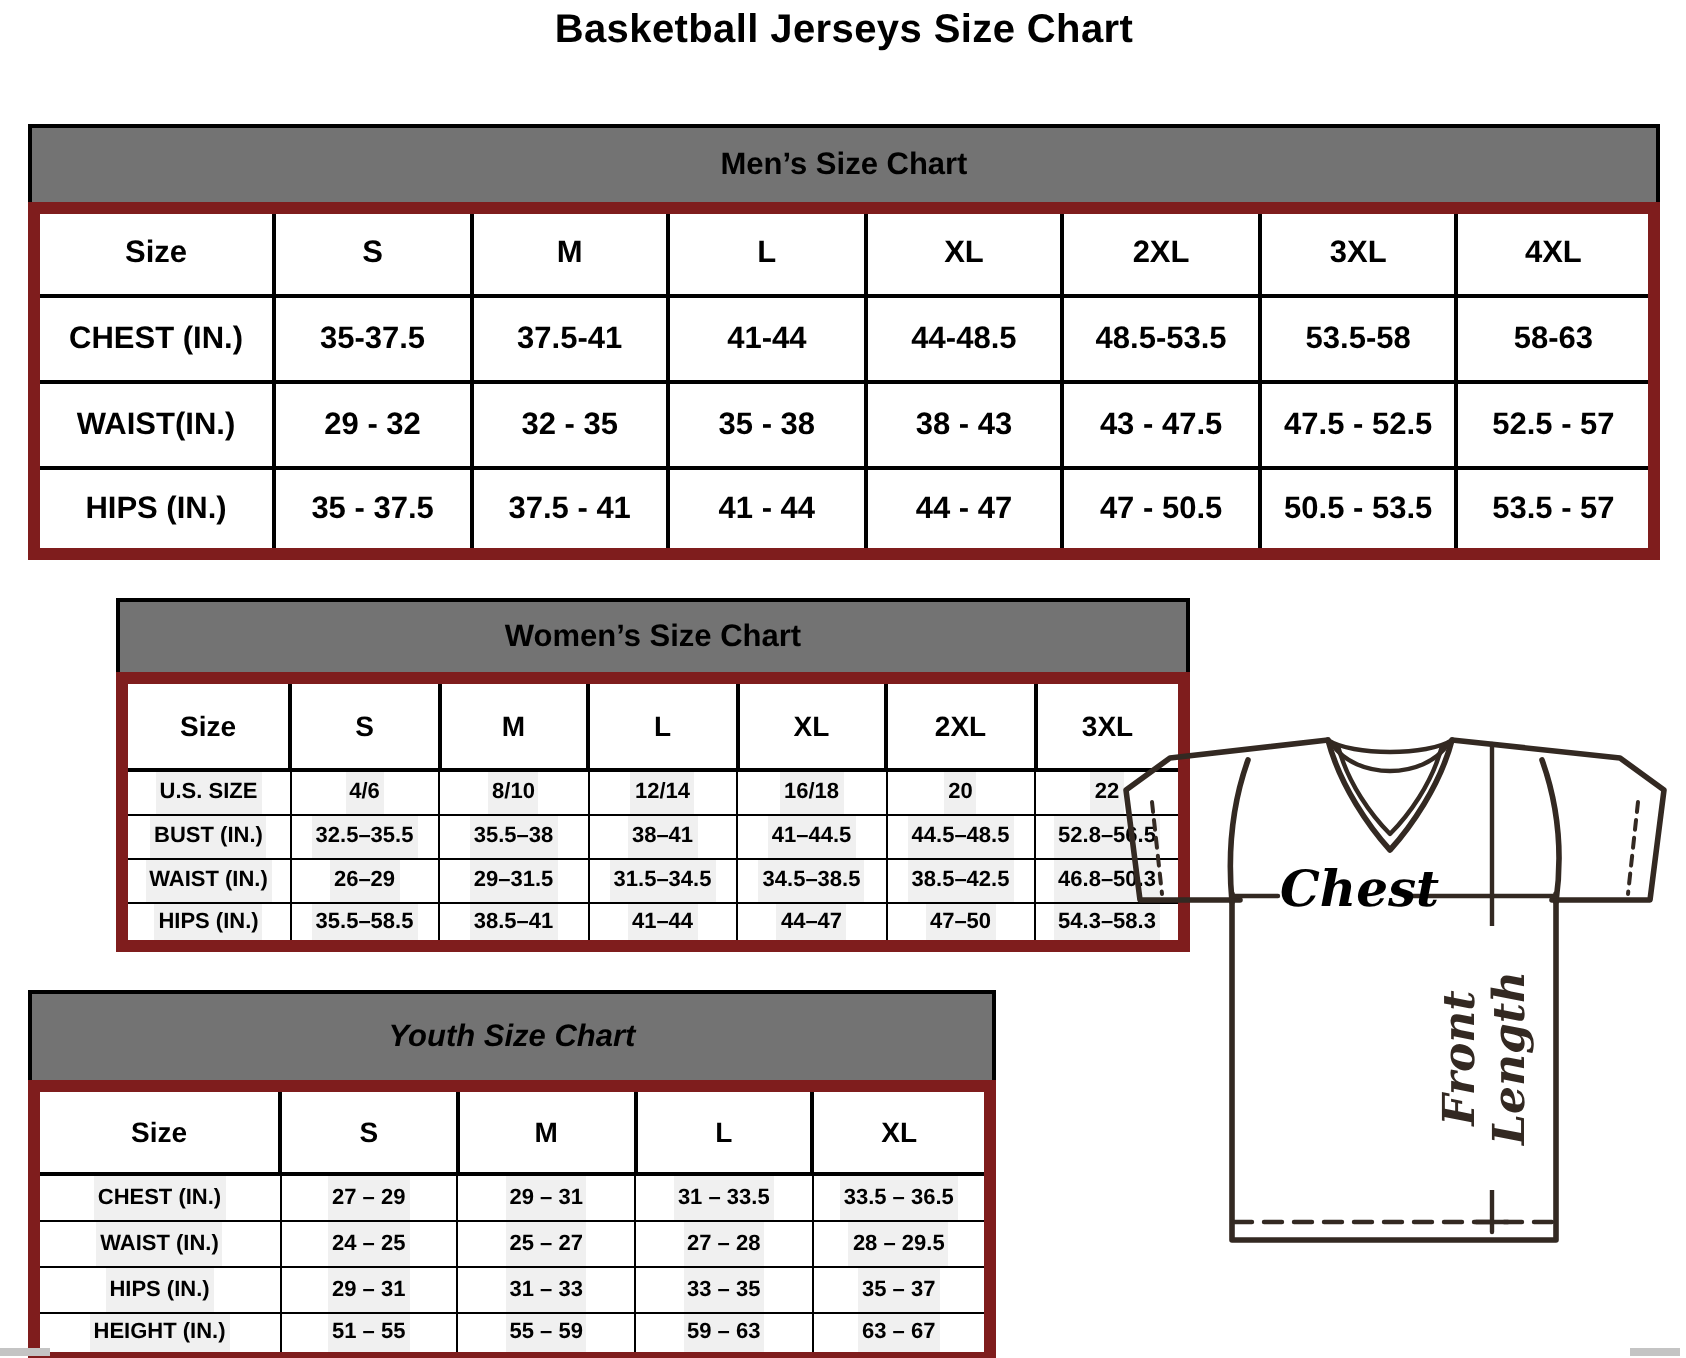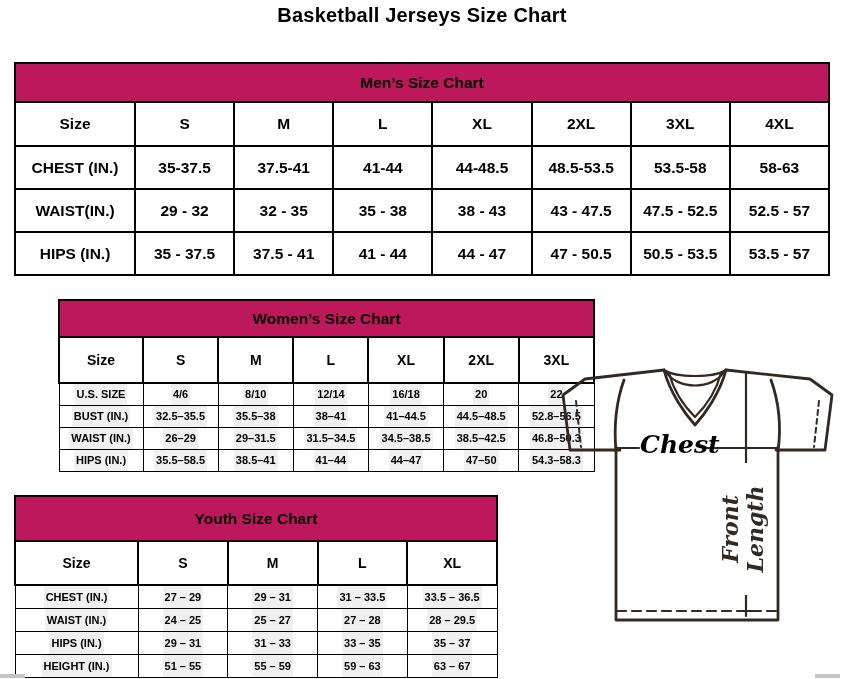--- a/index.html
+++ b/index.html
@@ -7,47 +7,47 @@
     position:relative;width:843px;height:679px;background:#fff;overflow:hidden;
     font-family:"Liberation Sans",sans-serif;color:#000;
   }
   .title{
     position:absolute;left:16px;top:4px;width:812px;margin:0;
     text-align:center;font-size:20px;font-weight:bold;letter-spacing:.2px;
   }
   
   .chart{position:absolute;}
   .chart .caption{
-    background:#be185d;border:2px solid #000;box-sizing:border-box;
+    background:#737373;border:2px solid #000;box-sizing:border-box;
     display:flex;align-items:center;justify-content:center;
     font-weight:bold;font-size:15.5px;
   }
   .chart table{
     border-collapse:collapse;table-layout:fixed;width:100%;
-    margin-top:-2px;border:1px solid #7f1d1d;
+    margin-top:-2px;border:6px solid #7f1d1d;
   }
   .chart td{
     border:2px solid #000;text-align:center;vertical-align:middle;
     font-weight:bold;padding:0;overflow:hidden;white-space:nowrap;
   }
   .mens{left:14px;top:62px;width:816px;}
   .mens .caption{height:41px;}
   .mens col.first{width:120px;}
   .mens tr.size-row{height:44px;}
   .mens tr.data-row{height:43px;}
   .mens td{font-size:15.5px;}
   .womens{left:14px;top:299px;width:537px;margin-left:44px;}
   .womens .caption{height:39px;}
   .womens col.first{width:84px;}
   .womens tr.size-row{height:46px;}
   .womens tr.data-row{height:22px;}
   .womens tr.size-row td{font-size:14px;}
   .womens tr.data-row td{font-size:11px;border-width:1.5px;}
   .youth{left:14px;top:495px;width:484px;}
-  .youth .caption{height:47px;}
+  .youth .caption{height:47px;font-style:italic;}
   .youth col.first{width:123px;}
   .youth tr.size-row{height:44px;}
   .youth tr.data-row{height:23px;}
   .youth tr.size-row td{font-size:14px;}
   .youth tr.data-row td{font-size:11px;border-width:1.5px;}
   .womens tr.data-row span,.youth tr.data-row span{background:#f0f0f0;padding:8px 2px;}
   
   .jersey{position:absolute;left:558px;top:363px;width:281px;height:262px;}
   .jersey svg{position:absolute;left:0;top:0;}
   .chest-label{

